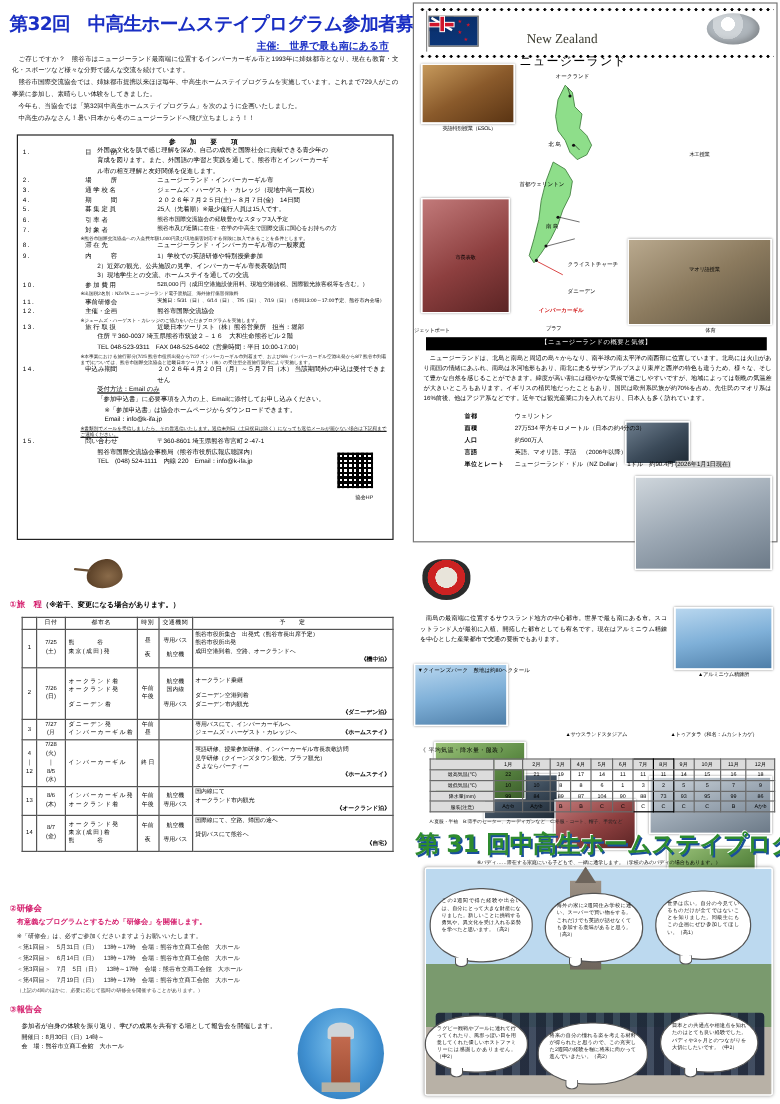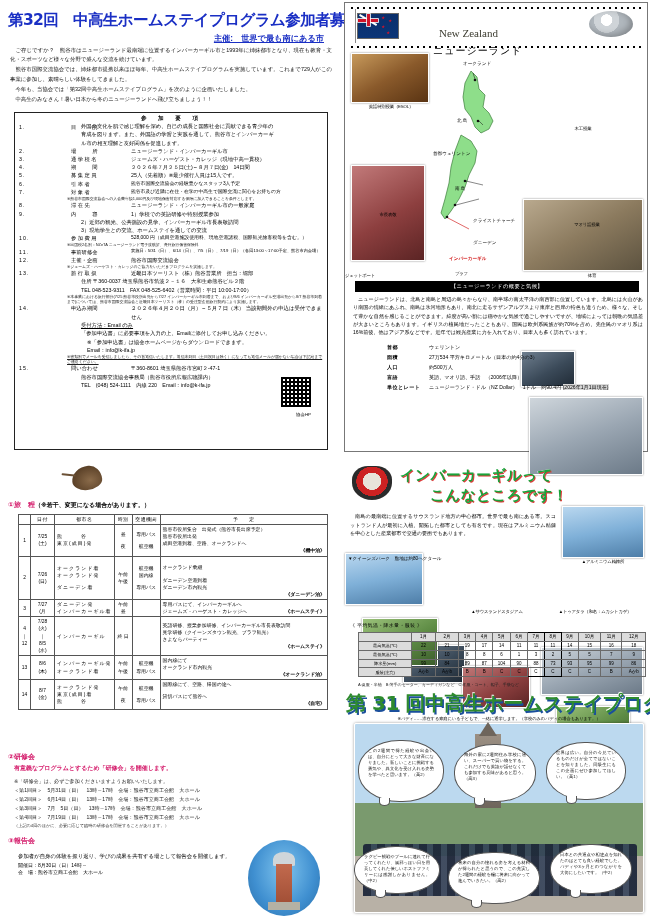--- a/index.html
+++ b/index.html
@@ -648,22 +648,20 @@
             <div class="factv">英語、マオリ語、手話　（2006年以降）</div>
           </div>
         <div class="factrow">
             <div class="factk">単位とレート</div>
             <div class="factv"><span>ニュージーランド・ドル（NZ Dollar）　1ドル　約90.4円</span> <span class="hl">(2026年1月1日現在)</span></div>
           </div>
       </div>
     </div>
 
     <div class="crest"></div>
-    <div class="inv-title">インバーカーギルって</div>
-    <div class="inv-title2">こんなところです！</div>
     <div class="inv-text">
         <p>南島の最南端に位置するサウスランド地方の中心都市。世界で最も南にある市。スコットランド人が最初に入植、開拓した都市としても有名です。現在はアルミニウム精錬を中心とした産業都市で交通の要衝でもあります。</p>
       </div>
     <div class="photo sky abs" style="left:218px;top:506px;width:82px;height:52px"></div>
     <div class="cap abs" style="left:216px;top:559px;width:86px">▲アルミニウム精錬所</div>
     <div class="qp-label">▼クイーンズパーク　敷地は約80ヘクタール</div>
     <div class="photo green abs" style="left:18px;top:566px;width:76px;height:48px"></div>
     <div class="photo red abs" style="left:118px;top:566px;width:68px;height:42px"></div>
     <div class="cap abs" style="left:114px;top:609px;width:78px">▲サウスランドスタジアム</div>
     <div class="photo green abs" style="left:212px;top:564px;width:74px;height:44px"></div>

